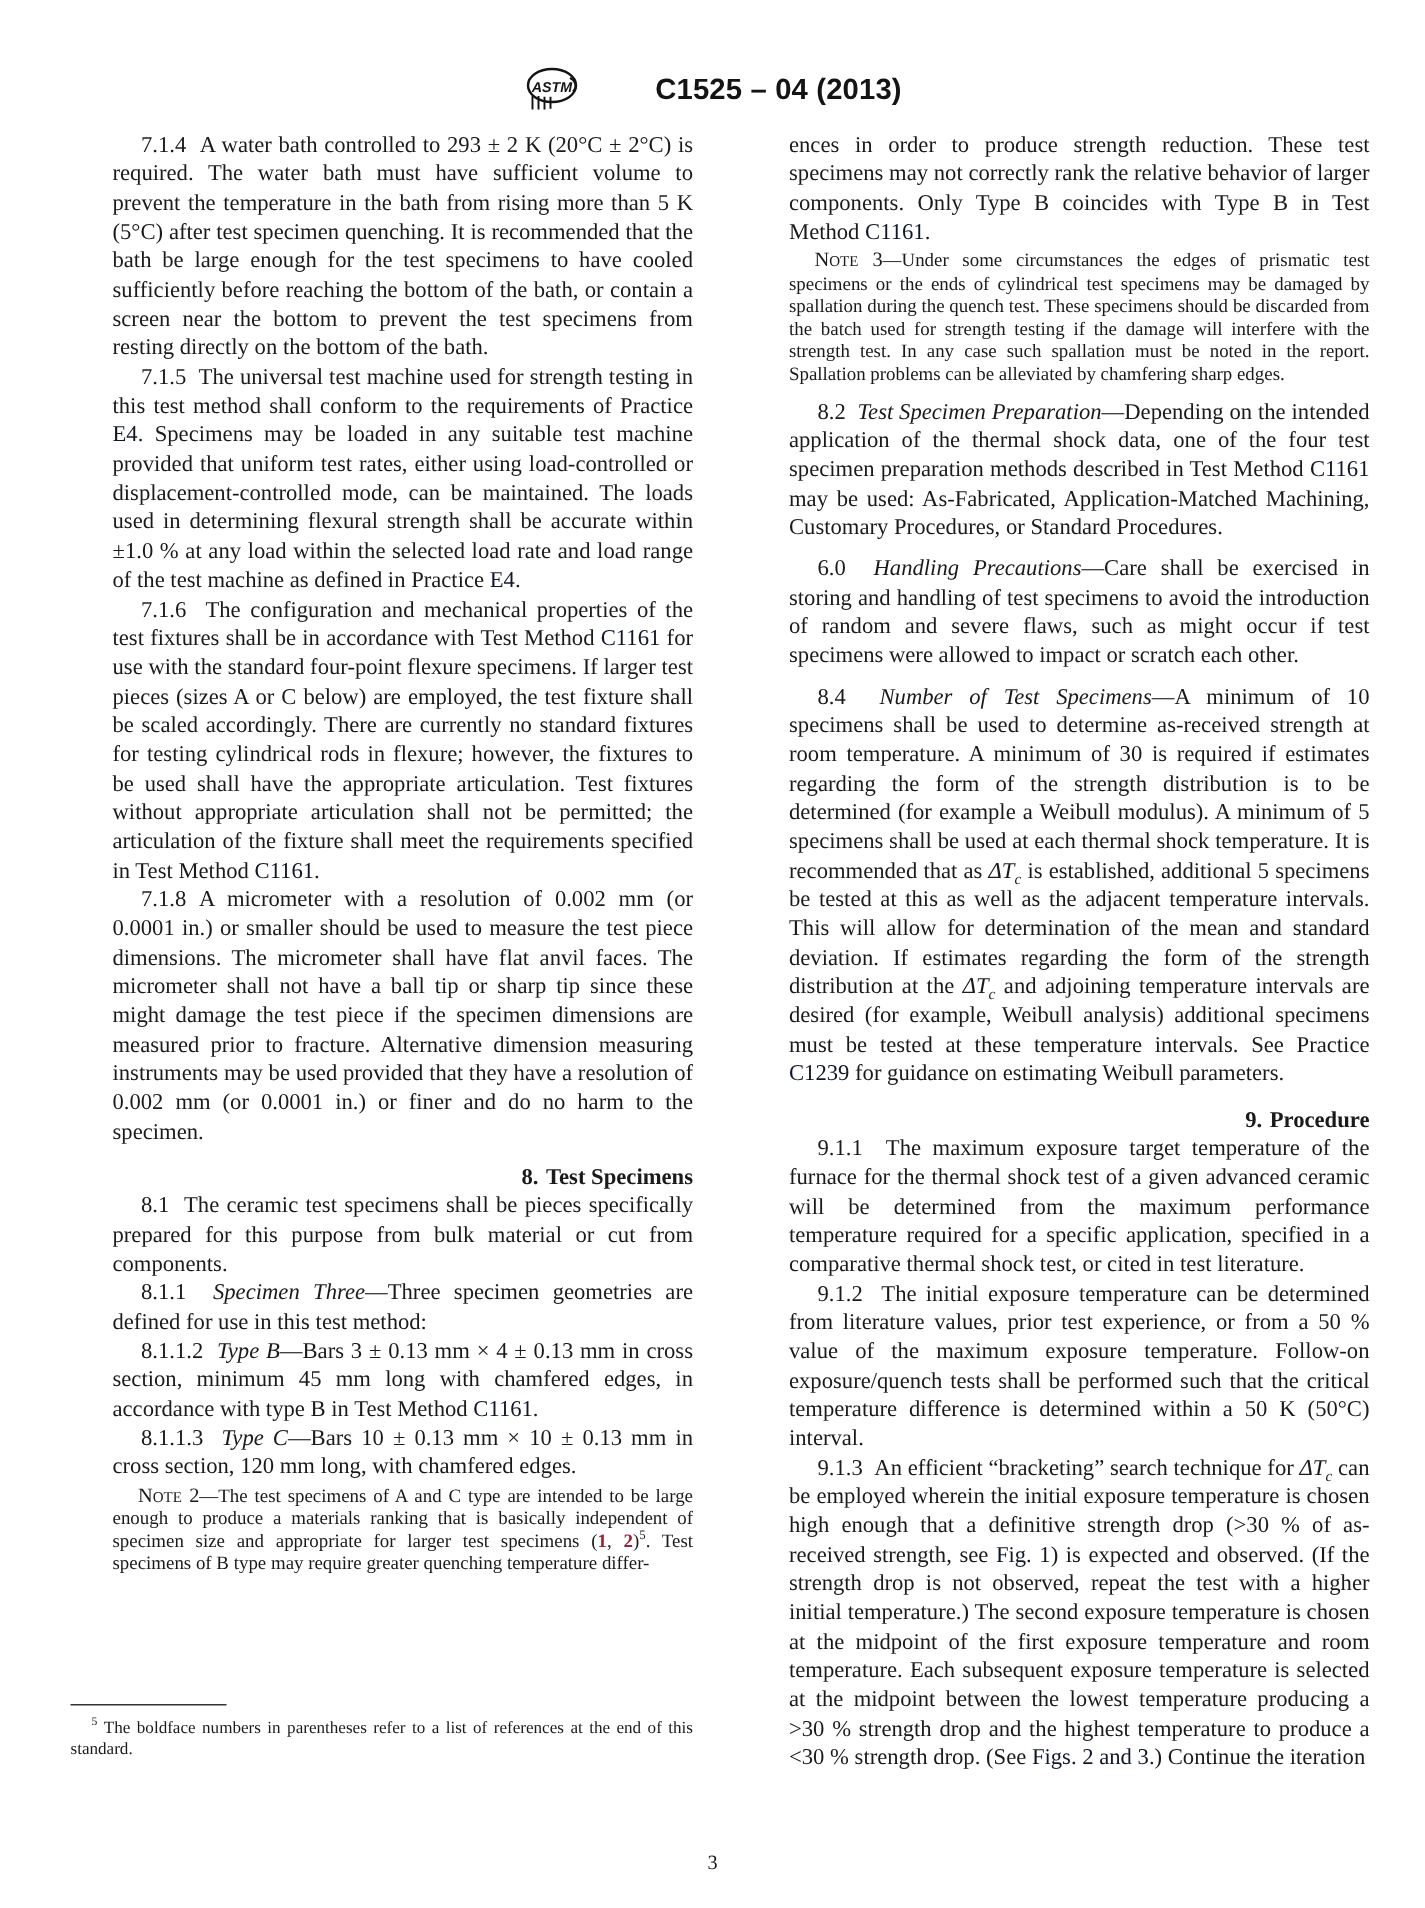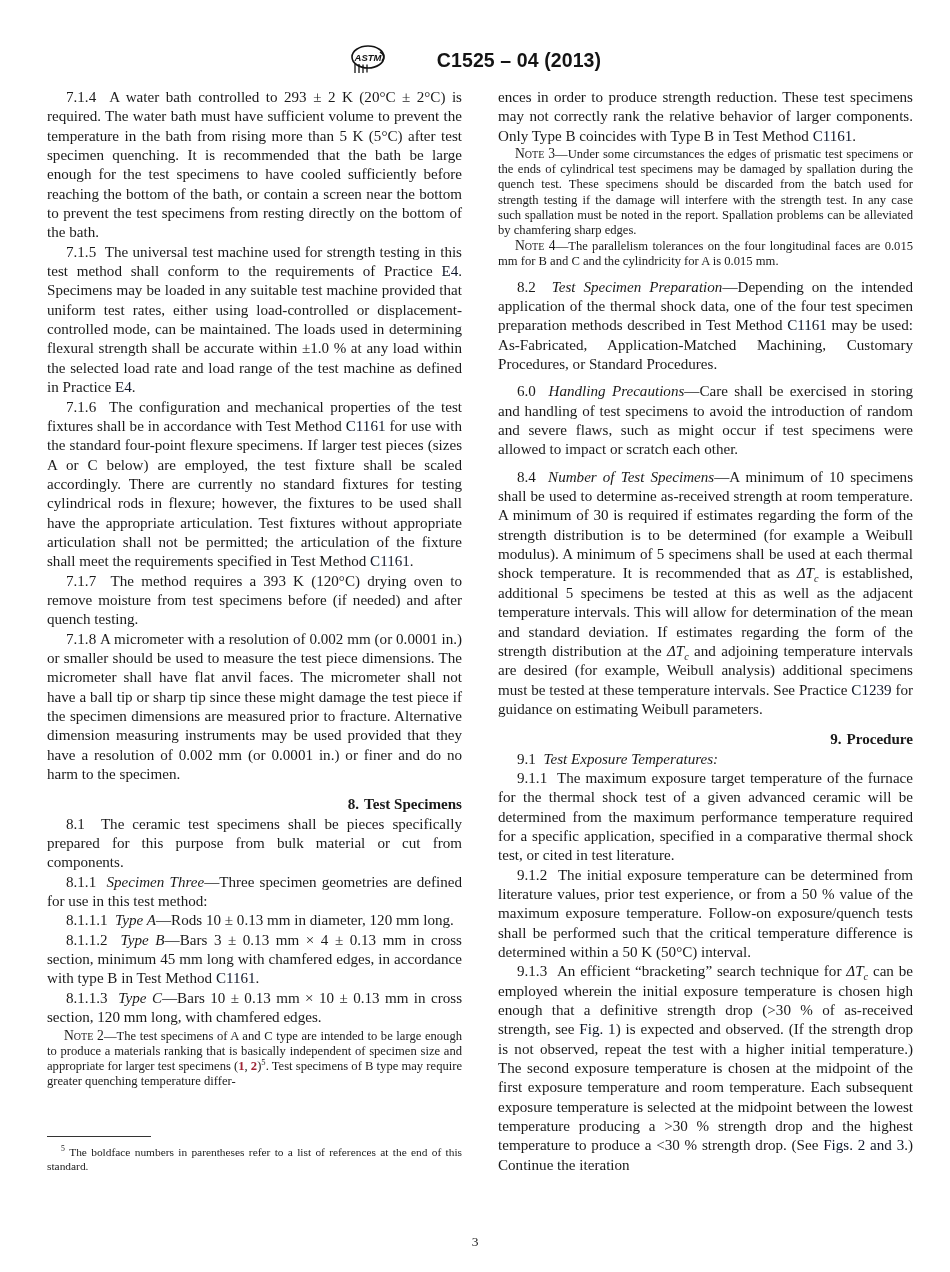--- a/index.html
+++ b/index.html
@@ -53,20 +53,21 @@
     position: absolute;
     top: 88px;
     left: 47px;
     width: 866px;
     display: flex;
     gap: 36px;
   }
   .col {
     width: 415px;
     position: relative;
+    margin-left: 28px;
   }
 
   p {
     margin: 0;
     text-align: justify;
     text-justify: inter-word;
     font-size: 15.1px;
     line-height: 19.35px;
     hyphens: manual;
   }
@@ -186,67 +187,63 @@
 
       <p class="body"><span>7.1.6</span>&nbsp;&nbsp;The
         configuration and mechanical properties of the test fixtures shall be in accordance with Test Method
         <span class="ref">C1161</span> for use with the
         standard four-point flexure specimens. If larger test pieces (sizes A or C below) are employed, the test fixture
         shall be scaled accordingly. There are currently no standard fixtures for testing cylindrical rods in flexure;
         however, the fixtures to be used shall have the appropriate articulation. Test fixtures without appropriate
         articulation shall not be permitted; the articulation of the fixture shall meet the requirements specified in
         Test Method <span class="ref">C1161</span>.</p>
 
-      <p class="body"><span>7.1.7</span>&nbsp;&nbsp;<span>The method requires a 393 K (120°C) drying oven to remove moisture from test specimens before (if needed) and after quench testing.</span></p>
 
       <p class="body"><span>7.1.8</span>&nbsp;<span>A micrometer with a resolution of 0.002 mm (or 0.0001 in.) or smaller should be used to measure the test piece dimensions. The micrometer shall have flat anvil faces. The micrometer shall not have a ball tip or sharp tip since these might damage the test piece if the specimen dimensions are measured prior to fracture. Alternative dimension measuring instruments may be used provided that they have a resolution of 0.002 mm (or 0.0001 in.) or finer and do no harm to the specimen.</span></p>
 
       <div class="spacer-md"></div>
 
       <p class="sec-head"><span class="num">8.</span><span>Test Specimens</span></p>
 
       <p class="body"><span>8.1</span>&nbsp;&nbsp;<span>The ceramic test specimens shall be pieces specifically prepared for this purpose from bulk material or cut from components.</span></p>
 
       <p class="body"><span>8.1.1</span>&nbsp;&nbsp;<em>Specimen Three</em><span>—Three specimen geometries are defined for use in this test method:</span></p>
 
-      <p class="body"><span>8.1.1.1</span>&nbsp;&nbsp;<em>Type A</em><span>—Rods 10 ± 0.13 mm in diameter, 120 mm long.</span></p>
 
       <p class="body"><span>8.1.1.2</span>&nbsp;&nbsp;<em>Type B</em><span>—Bars 3 ± 0.13 mm × 4 ± 0.13 mm in cross section, minimum 45 mm long with chamfered edges, in accordance with type B in Test Method </span><span class="ref">C1161</span><span>.</span></p>
 
       <p class="body"><span>8.1.1.3</span>&nbsp;&nbsp;<em>Type C</em><span>—Bars 10 ± 0.13 mm × 10 ± 0.13 mm in cross section, 120 mm long, with chamfered edges.</span></p>
 
       <p class="note"><span class="note-label">Note 2</span><span>—The test specimens of A and C type are intended to be large enough to produce a materials ranking that is basically independent of specimen size and appropriate for larger test specimens (</span><span class="bold-ref">1</span><span>, </span><span class="bold-ref">2</span><span>)</span><sup>5</sup><span>. Test specimens of B type may require greater quenching temperature differ-</span></p>
 
     </div>
 
     <div class="col">
 
       <p class="cont"><span>ences in order to produce strength reduction. These test specimens may not correctly rank the relative behavior of larger components. Only Type B coincides with Type B in Test Method </span><span class="ref">C1161</span><span>.</span></p>
 
       <p class="note"><span class="note-label">Note 3</span><span>—Under some circumstances the edges of prismatic test specimens or the ends of cylindrical test specimens may be damaged by spallation during the quench test. These specimens should be discarded from the batch used for strength testing if the damage will interfere with the strength test. In any case such spallation must be noted in the report. Spallation problems can be alleviated by chamfering sharp edges.</span></p>
 
-      <p class="note"><span class="note-label">Note 4</span><span>—The parallelism tolerances on the four longitudinal faces are 0.015 mm for B and C and the cylindricity for A is 0.015 mm.</span></p>
 
       <div class="spacer-sm"></div>
 
       <p class="body"><span>8.2</span>&nbsp;&nbsp;<em>Test Specimen Preparation</em><span>—Depending on the intended application of the thermal shock data, one of the four test specimen preparation methods described in Test Method </span><span class="ref">C1161</span><span> may be used: As-Fabricated, Application-Matched Machining, Customary Procedures, or Standard Procedures.</span></p>
 
       <div class="spacer-sm"></div>
 
       <p class="body"><span>6.0</span>&nbsp;&nbsp;<em>Handling Precautions</em><span>—Care shall be exercised in storing and handling of test specimens to avoid the introduction of random and severe flaws, such as might occur if test specimens were allowed to impact or scratch each other.</span></p>
 
       <div class="spacer-sm"></div>
 
       <p class="body"><span>8.4</span>&nbsp;&nbsp;<em>Number of Test Specimens</em><span>—A minimum of 10 specimens shall be used to determine as-received strength at room temperature. A minimum of 30 is required if estimates regarding the form of the strength distribution is to be determined (for example a Weibull modulus). A minimum of 5 specimens shall be used at each thermal shock temperature. It is recommended that as </span><span class="it"><span>ΔT</span><sub>c</sub></span><span> is established, additional 5 specimens be tested at this as well as the adjacent temperature intervals. This will allow for determination of the mean and standard deviation. If estimates regarding the form of the strength distribution at the </span><span class="it"><span>ΔT</span><sub>c</sub></span><span> and adjoining temperature intervals are desired (for example, Weibull analysis) additional specimens must be tested at these temperature intervals. See Practice </span><span class="ref">C1239</span><span> for guidance on estimating Weibull parameters.</span></p>
 
       <div class="spacer-md"></div>
 
       <p class="sec-head"><span class="num">9.</span><span>Procedure</span></p>
 
-      <p class="body"><span>9.1</span>&nbsp;&nbsp;<em>Test Exposure Temperatures:</em></p>
 
       <p class="body"><span>9.1.1</span>&nbsp;&nbsp;<span>The maximum exposure target temperature of the furnace for the thermal shock test of a given advanced ceramic will be determined from the maximum performance temperature required for a specific application, specified in a comparative thermal shock test, or cited in test literature.</span></p>
 
       <p class="body"><span>9.1.2</span>&nbsp;&nbsp;<span>The initial exposure temperature can be determined from literature values, prior test experience, or from a 50 % value of the maximum exposure temperature. Follow-on exposure/quench tests shall be performed such that the critical temperature difference is determined within a 50 K (50°C) interval.</span></p>
 
       <p class="body"><span>9.1.3</span>&nbsp;&nbsp;<span>An efficient “bracketing” search technique for </span><span class="it"><span>ΔT</span><sub>c</sub></span><span> can be employed wherein the initial exposure temperature is chosen high enough that a definitive strength drop (&gt;30 % of as-received strength, see </span><span class="ref">Fig. 1</span><span>) is expected and observed. (If the strength drop is not observed, repeat the test with a higher initial temperature.) The second exposure temperature is chosen at the midpoint of the first exposure temperature and room temperature. Each subsequent exposure temperature is selected at the midpoint between the lowest temperature producing a &gt;30 % strength drop and the highest temperature to produce a &lt;30 % strength drop. (See </span><span class="ref">Figs. 2 and 3</span><span>.) Continue the iteration</span></p>
 
     </div>
   </div>
 

